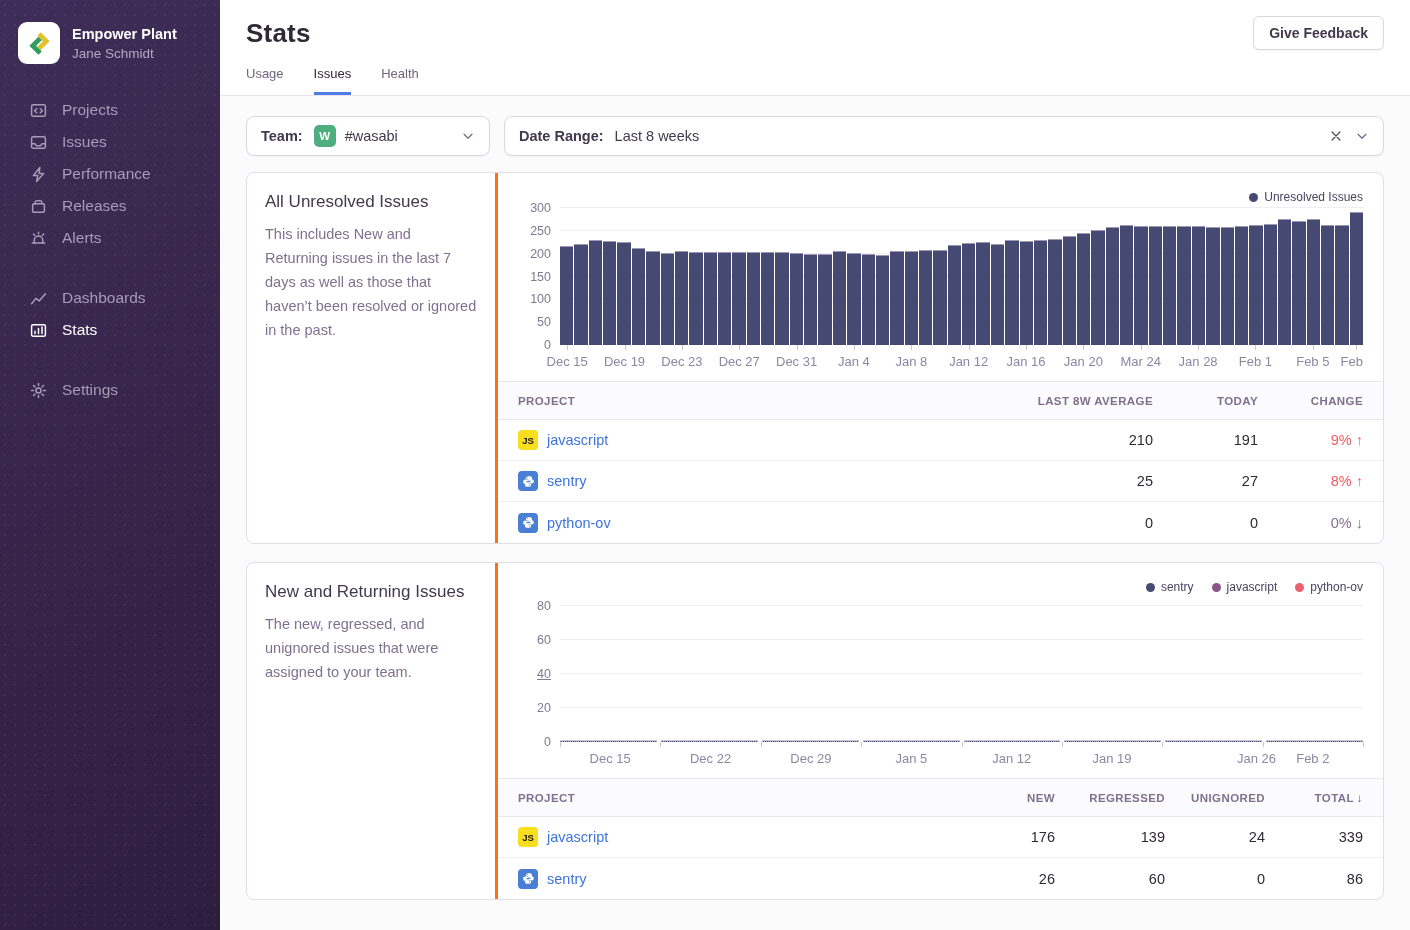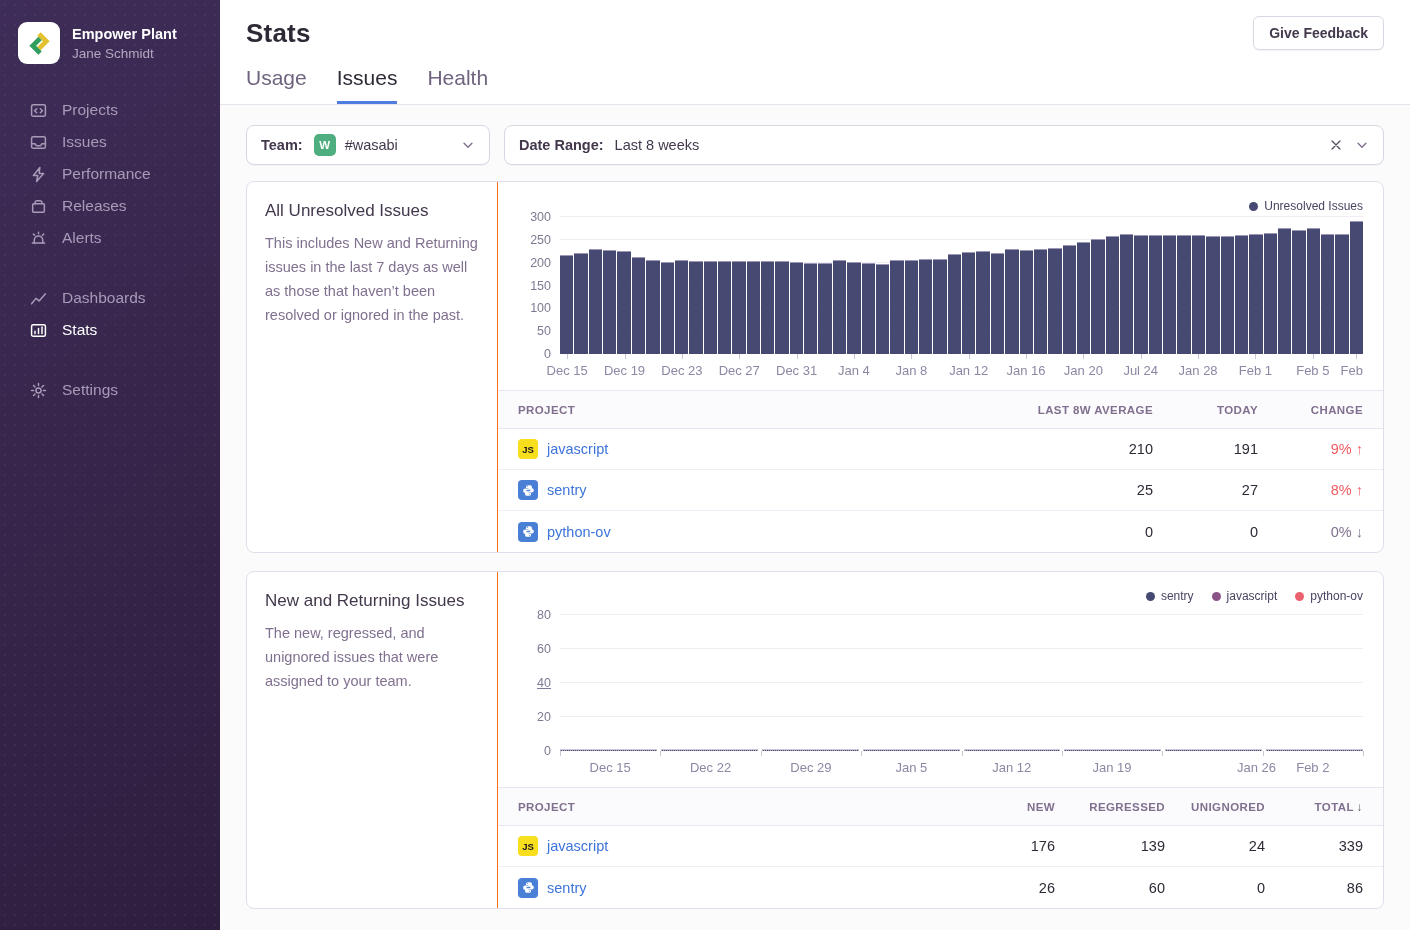--- a/index.html
+++ b/index.html
@@ -41,21 +41,21 @@
   .main { flex:1; display:flex; flex-direction:column; min-width:0; }
   .topbar { background:#fff; padding:0 26px; border-bottom:1px solid #e7e2ec; }
   .title-row { display:flex; justify-content:space-between; align-items:center; padding-top:16px; }
   h1 { margin:0; font-size:26px; font-weight:700; color:#2f2936; letter-spacing:.2px; }
   .feedback-btn {
     border:1px solid #dcd6e2; background:#fff; border-radius:6px;
     padding:8px 15px; font-weight:700; font-size:14px; color:#43384c;
     font-family:inherit; cursor:pointer; box-shadow:0 1px 1px rgba(40,30,60,.05);
   }
   .tabs { display:flex; gap:30px; margin-top:16px; }
-  .tab { font-size:21px; color:#70647f; padding-bottom:11px; border-bottom:3px solid transparent; cursor:pointer;text-align:center; }
+  .tab { font-size:13px; color:#70647f; padding-bottom:11px; border-bottom:3px solid transparent; cursor:pointer;text-align:center; }
   .tab.active { color:#2f2936; border-bottom-color:#4e7ce0; }
 
   .content { padding:20px 26px 0; flex:1; overflow:hidden; }
 
   
   .filter-row { display:flex; gap:14px; margin-bottom:16px; }
   .select {
     background:#fff; border:1px solid #dcd6e2; border-radius:8px; height:40px;
     display:flex; align-items:center; padding:0 14px; cursor:pointer;
     box-shadow:0 1px 1px rgba(40,30,60,.04); font-size:14.5px;
@@ -70,21 +70,21 @@
     margin-right:9px;
   }
   .right-icons { margin-left:auto; display:flex; align-items:center; gap:12px; }
   .icon-btn { display:flex; align-items:center; color:#57505f; }
 
   
   .panel {
     background:#fff; border:1px solid #e3ddea; border-radius:8px;
     display:flex; margin-bottom:18px; overflow:hidden;
   }
-  .panel-left { width:251px; flex-shrink:0; border-right:1px solid #f97316; padding:19px 18px; }
+  .panel-left { width:251px; flex-shrink:0; border-right:3px solid #f97316; padding:19px 18px; }
   .panel-left h2 { margin:0 0 10px; font-size:17px; font-weight:500; color:#43384c; }
   .panel-desc { margin:0; font-size:14.5px; color:#80708f; line-height:1.66; }
   .panel-right { flex:1; min-width:0; padding:13px 20px 0; display:flex; flex-direction:column; }
 
   
   .chart-legend { display:flex; justify-content:flex-end; gap:18px; align-items:flex-end; height:18px; }
   .legend-item { display:flex; align-items:center; gap:6px; font-size:12px; color:#4a4461; cursor:pointer; }
   .legend-dot { width:9px; height:9px; border-radius:50%; }
 
   
@@ -381,21 +381,21 @@
                 <span class="xlab" style="left: 36.6071%;">Jan 4</span>
                 <div class="xtick" style="left: 43.75%;"></div>
                 <span class="xlab" style="left: 43.75%;">Jan 8</span>
                 <div class="xtick" style="left: 50.8929%;"></div>
                 <span class="xlab" style="left: 50.8929%;">Jan 12</span>
                 <div class="xtick" style="left: 58.0357%;"></div>
                 <span class="xlab" style="left: 58.0357%;">Jan 16</span>
                 <div class="xtick" style="left: 65.1786%;"></div>
                 <span class="xlab" style="left: 65.1786%;">Jan 20</span>
                 <div class="xtick" style="left: 72.3214%;"></div>
-                <span class="xlab" style="left: 72.3214%;">Jul 24</span>
+                <span class="xlab" style="left: 72.3214%;">Mar 24</span>
                 <div class="xtick" style="left: 79.4643%;"></div>
                 <span class="xlab" style="left: 79.4643%;">Jan 28</span>
                 <div class="xtick" style="left: 86.6071%;"></div>
                 <span class="xlab" style="left: 86.6071%;">Feb 1</span>
                 <div class="xtick" style="left: 93.75%;"></div>
                 <span class="xlab" style="left: 93.75%;">Feb 5</span>
                 <div class="xtick" style="left: 99.1071%;"></div>
                 <span class="xlab end" style="right: 0px;">Feb</span>
               </div>
             </div>

